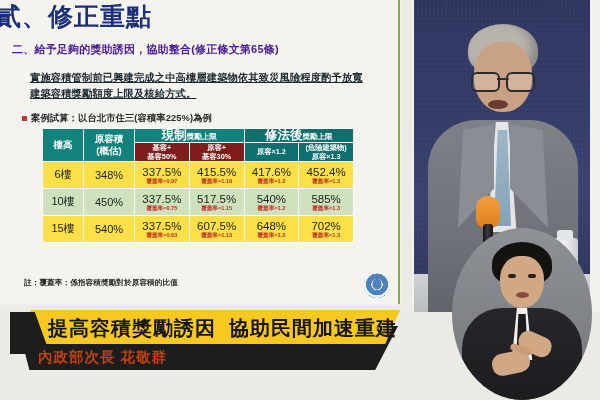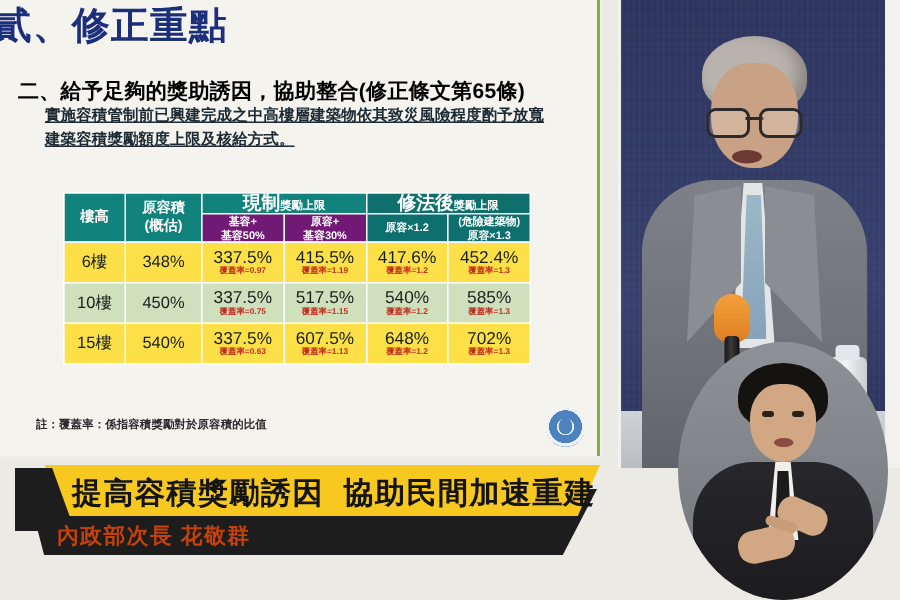--- a/index.html
+++ b/index.html
@@ -28,22 +28,22 @@
 
   .slide-title{
     position:absolute;left:14px;top:4px;
     font-size:25px;font-weight:bold;color:#1c2f7a;
     letter-spacing:1px;white-space:nowrap;
     text-shadow:0 1px 0 rgba(255,255,255,.7);
   }
 
   .slide-subtitle{
     position:absolute;left:30px;top:46px;
-    font-size:14px;font-weight:bold;color:#000000;
-    white-space:nowrap;letter-spacing:.2px;margin-top:10px;
+    font-size:11px;font-weight:bold;color:#4c1d95;
+    white-space:nowrap;letter-spacing:.2px;
   }
 
   .slide-body{
     position:absolute;left:48px;top:74px;width:340px;
     font-size:10.3px;font-weight:bold;color:#1b2a33;
     line-height:1.55;letter-spacing:.1px;text-decoration:underline;
   }
 
   .case-line{
     position:absolute;left:40px;top:116px;
@@ -57,21 +57,21 @@
     position:absolute;left:60px;top:132px;width:312px;
     border-collapse:collapse;table-layout:fixed;
   }
   #ratio-table th,#ratio-table td{
     border:1px solid #ffffff;
     text-align:center;vertical-align:middle;
     padding:0;
   }
   .th-a{background:#12837c;color:#ffffff;}
   .th-b{background:#0e6f6d;color:#ffffff;}
-  .th-sub-a{background:#701a75;color:#ffffff;}
+  .th-sub-a{background:#7f1d1d;color:#ffffff;}
   .th-sub-b{background:#0d6f6e;color:#ffffff;}
 
   .grp-head{font-size:12.5px;font-weight:bold;line-height:1;padding:3px 0 4px;}
   .grp-head small{font-size:7.5px;font-weight:bold;letter-spacing:0;}
   .sub-head{font-size:7.3px;font-weight:bold;line-height:1.25;padding:3px 1px;}
   .rowhead{font-size:9.5px;font-weight:bold;line-height:1.2;padding:4px 0;}
 
   .col-h{width:40px;}
   .col-v{width:50px;}
   .col-d{width:59.5px;}
@@ -286,20 +286,24 @@
   <div id="slide-region">
     <div id="slide">
       <div id="slide-inner">
 
         <div class="slide-title">貳、修正重點</div>
 
         <div class="slide-subtitle">二、給予足夠的獎助誘因，協助整合(修正條文第65條)</div>
 
         <div class="slide-body">實施容積管制前已興建完成之中高樓層建築物依其致災風險程度酌予放寬建築容積獎勵額度上限及核給方式。</div>
 
+        <div class="case-line">
+          <span class="case-bullet"></span>
+          <span>案例試算：以台北市住三(容積率225%)為例</span>
+        </div>
 
         <table id="ratio-table">
           <thead>
             <tr>
               <th class="th-a rowhead col-h" rowspan="2">樓高</th>
               <th class="th-a rowhead col-v" rowspan="2">
                 <div>原容積</div>
                 <div>(概估)</div>
               </th>
               <th class="th-a grp-head" colspan="2">

